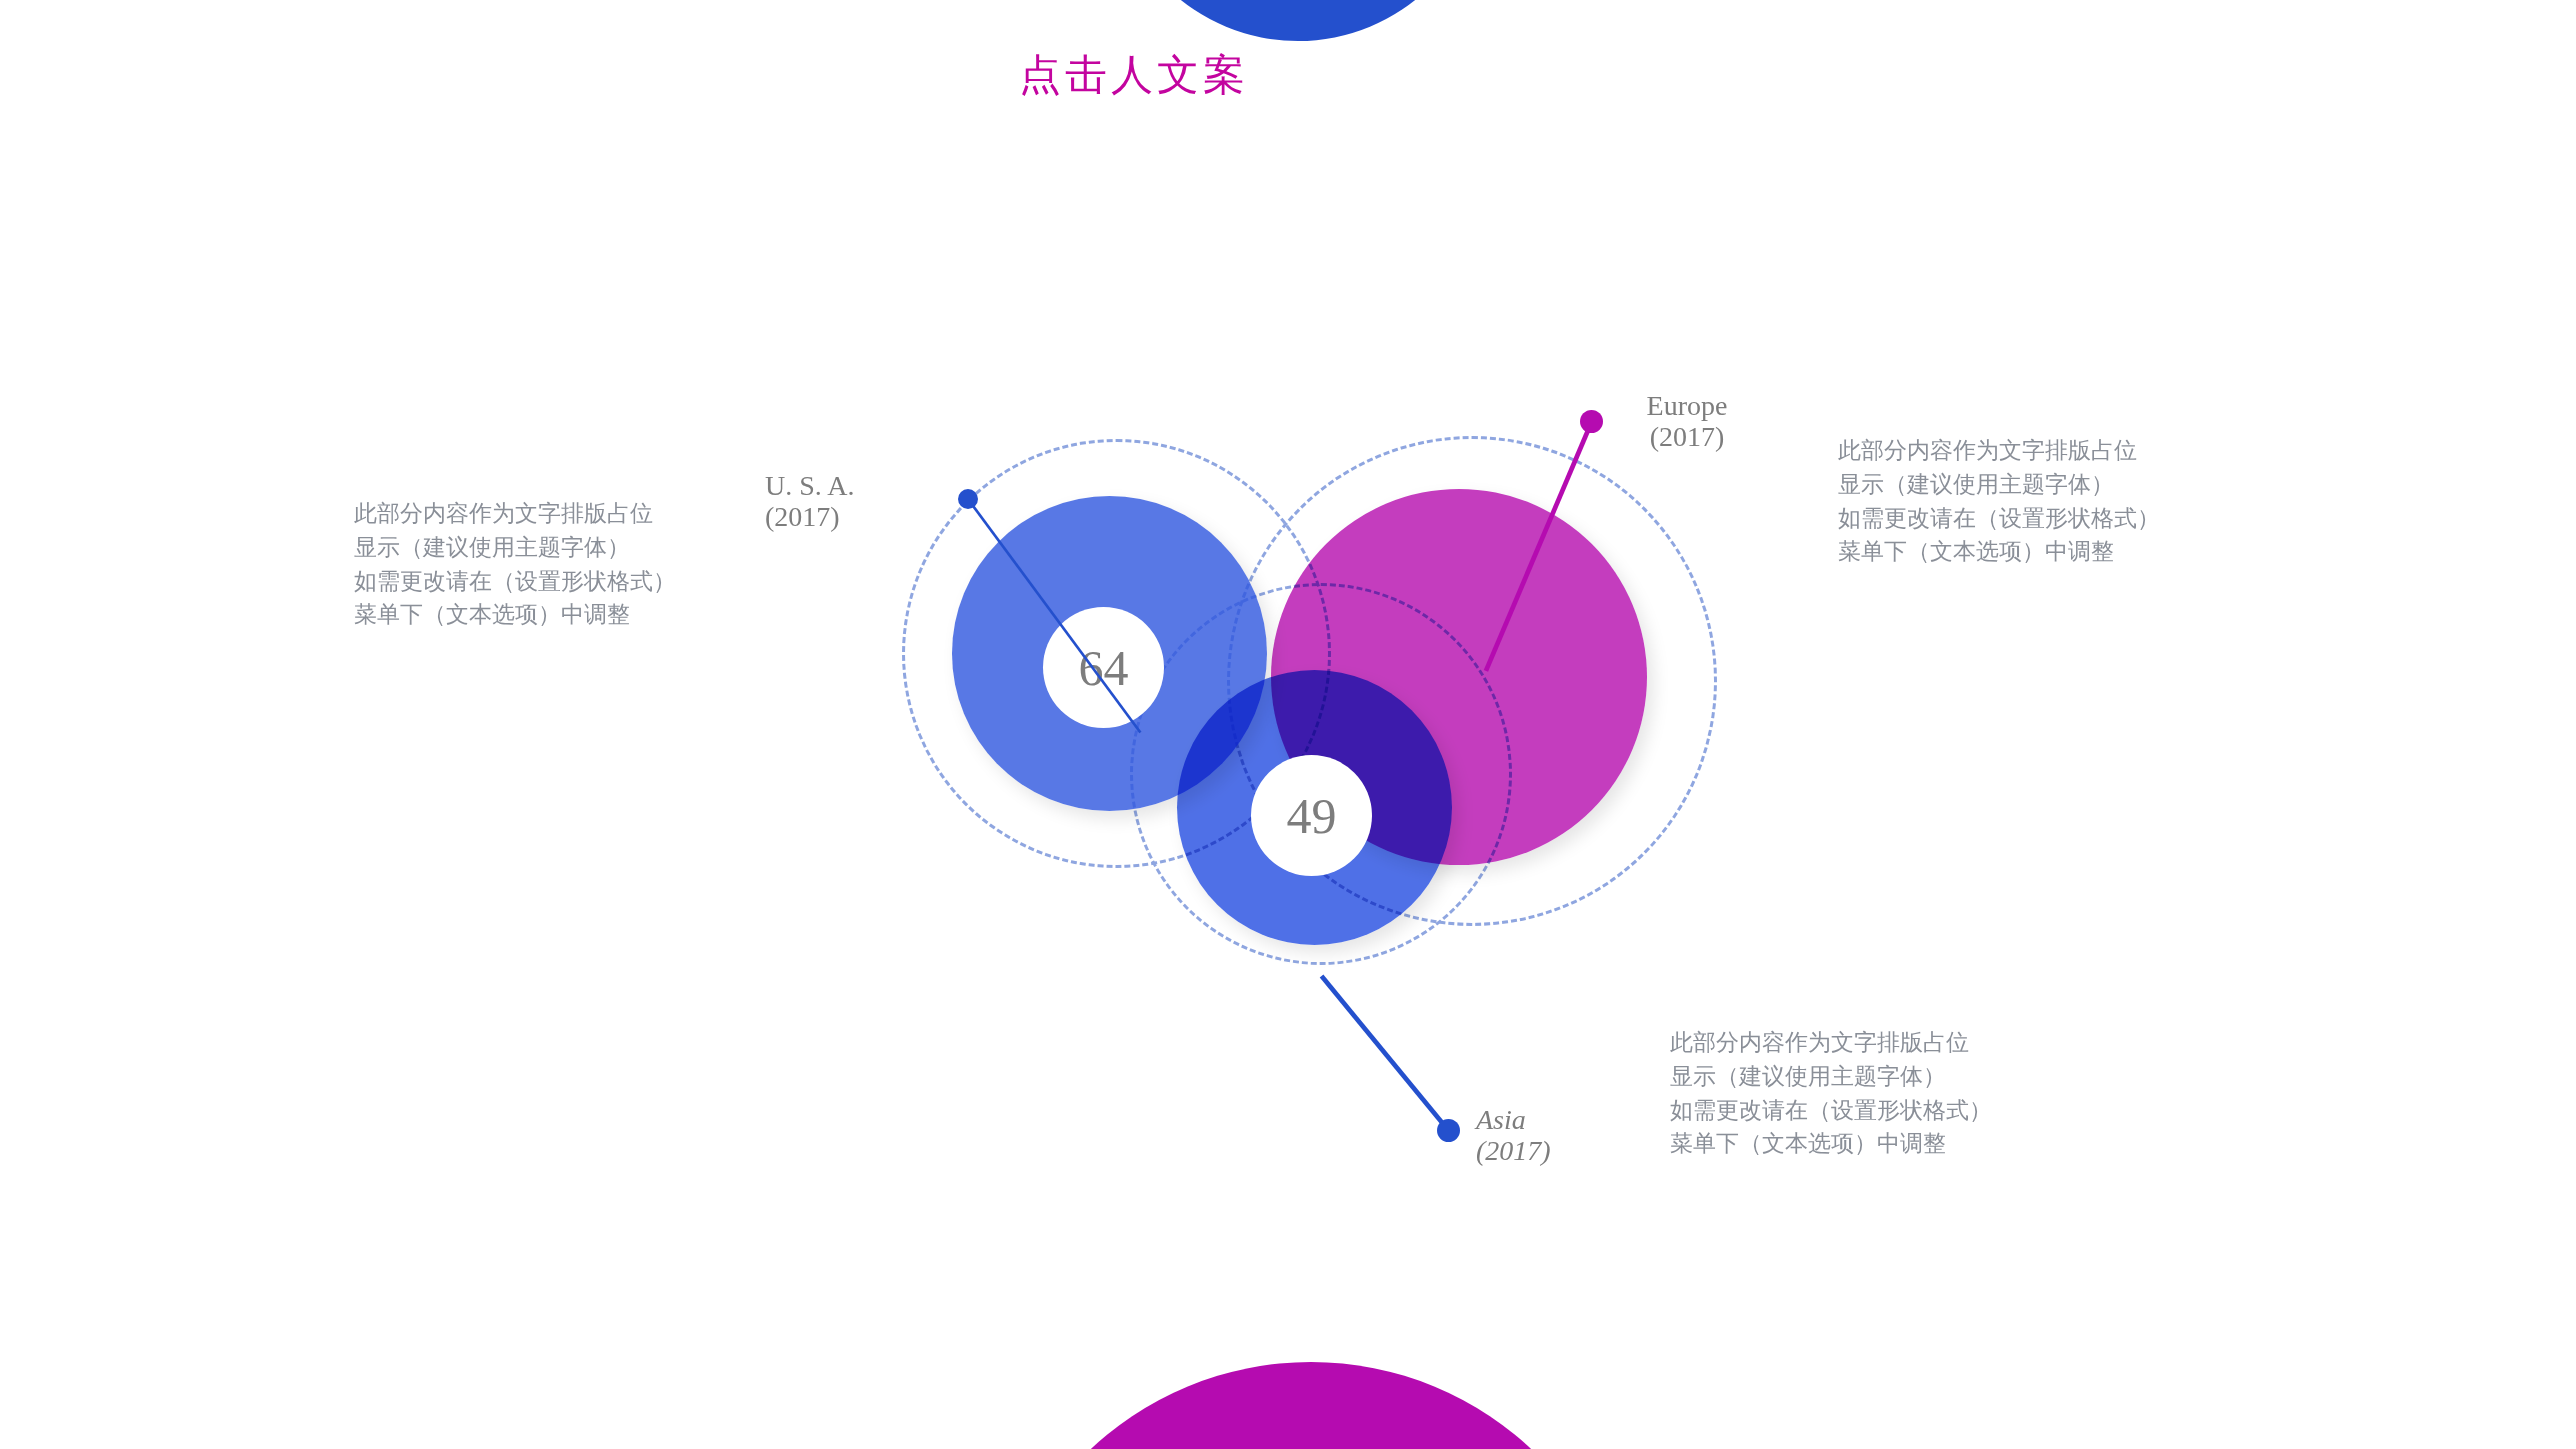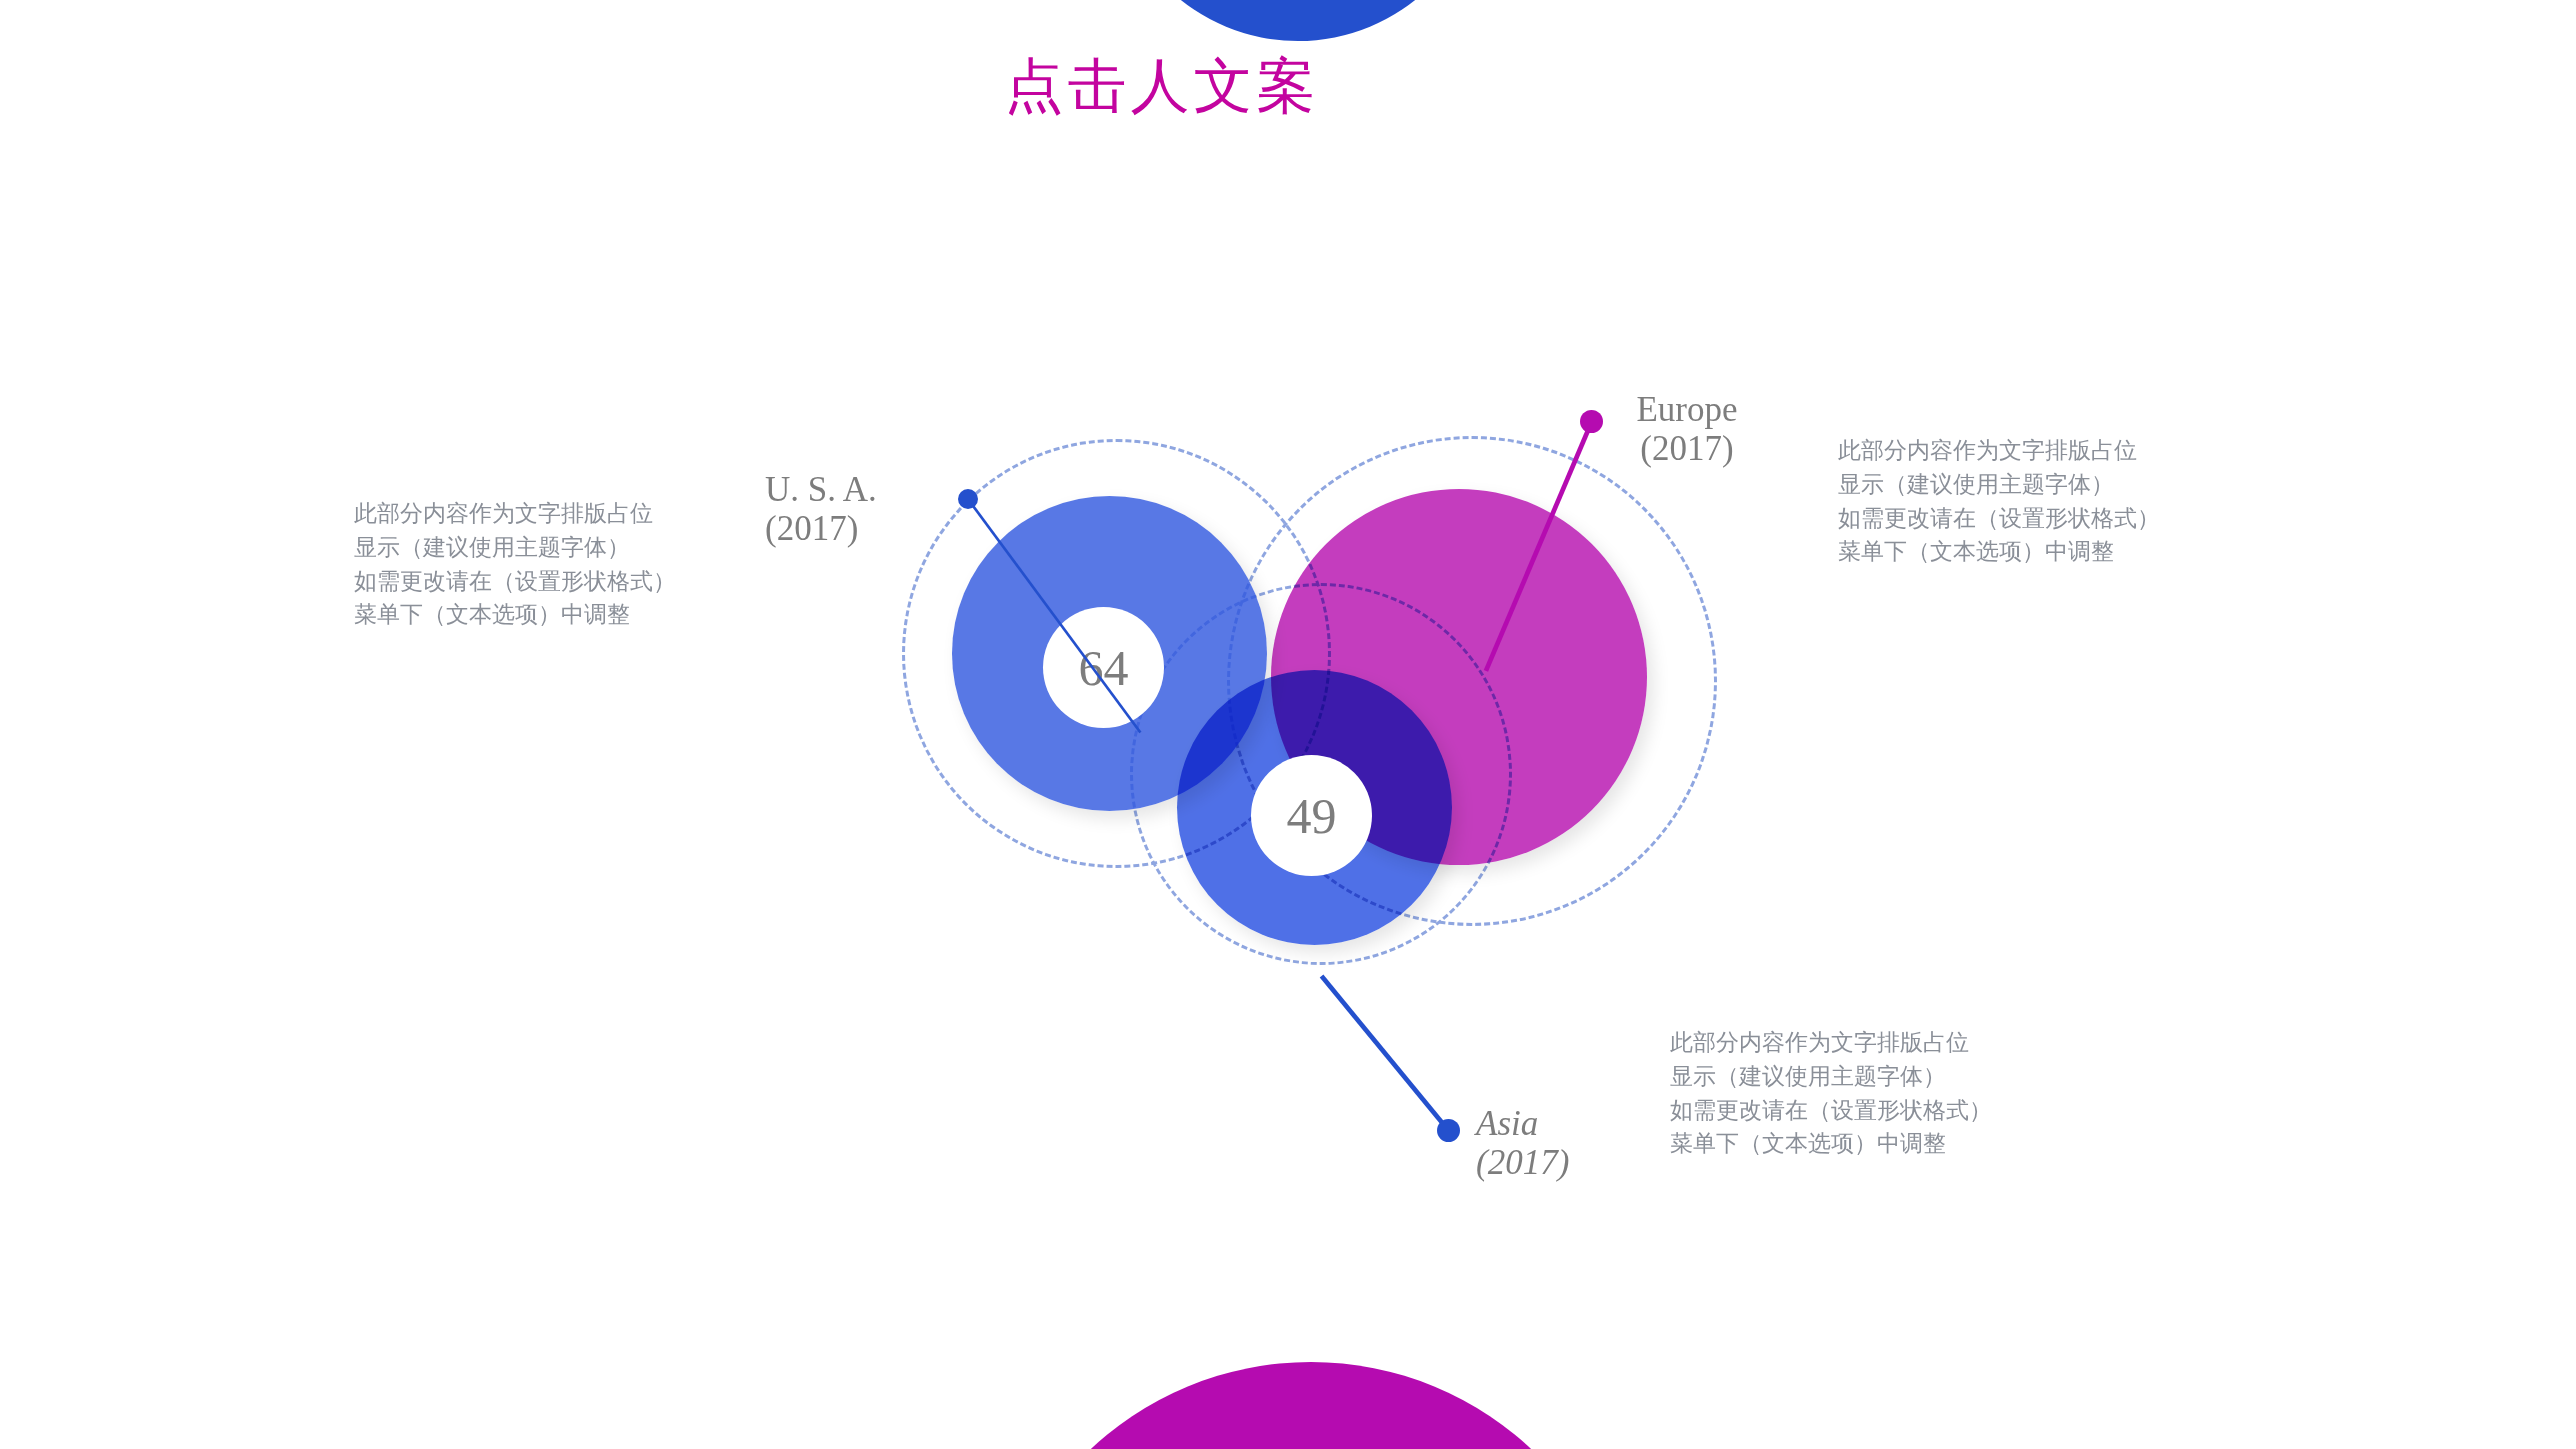--- a/index.html
+++ b/index.html
@@ -11,24 +11,23 @@
   .stage{position:absolute;left:0;top:0;width:2576px;height:1449px;}
 
   
   .deco{position:absolute;border-radius:50%;}
   .deco-top{width:376px;height:376px;left:1110px;top:-335px;background:#2450cd;}
   .deco-bottom{width:644px;height:644px;left:989px;top:1362px;background:#b50bb0;}
 
   
   .title{
     position:absolute;left:0;top:47px;width:2268px;text-align:center;
-    font-size:59px;letter-spacing:4px;color:#c3049f;
+    font-size:42px;letter-spacing:4px;color:#c3049f;
     font-family:"Liberation Serif", serif;
     white-space:nowrap;
-    margin-left:28px;
   }
 
   
   .venn{position:absolute;left:892px;top:402px;width:872px;height:711px;}
 
   .dashed{
     position:absolute;border-radius:50%;
     border:3.4px dashed #8fa6e0;box-sizing:border-box;
   }
   
@@ -72,21 +71,21 @@
 
   .dot{position:absolute;border-radius:50%;}
   .dot-usa{width:20px;height:20px;left:958px;top:489px;background:#2450cd;}
   .dot-eu{width:23px;height:23px;left:1580px;top:410px;background:#b50bb0;}
   .dot-asia{width:23px;height:23px;left:1437px;top:1119px;background:#2450cd;}
 
   
   .region-label{
     position:absolute;color:#7d7d7d;
     font-family:"Liberation Serif", serif;
-    font-size:35px;line-height:1.12;
+    font-size:28px;line-height:1.12;
   }
   .region-label .ln2{display:block;}
   .lbl-usa{left:765px;top:470px;text-align:left;width:161px;}
   .lbl-eu{left:1610px;top:390px;text-align:center;width:154px;}
   .lbl-asia{left:1476px;top:1104px;width:154px;font-style:italic;}
 
   
   .para{
     position:absolute;color:#8a8f98;
     font-family:"Liberation Sans", sans-serif;

